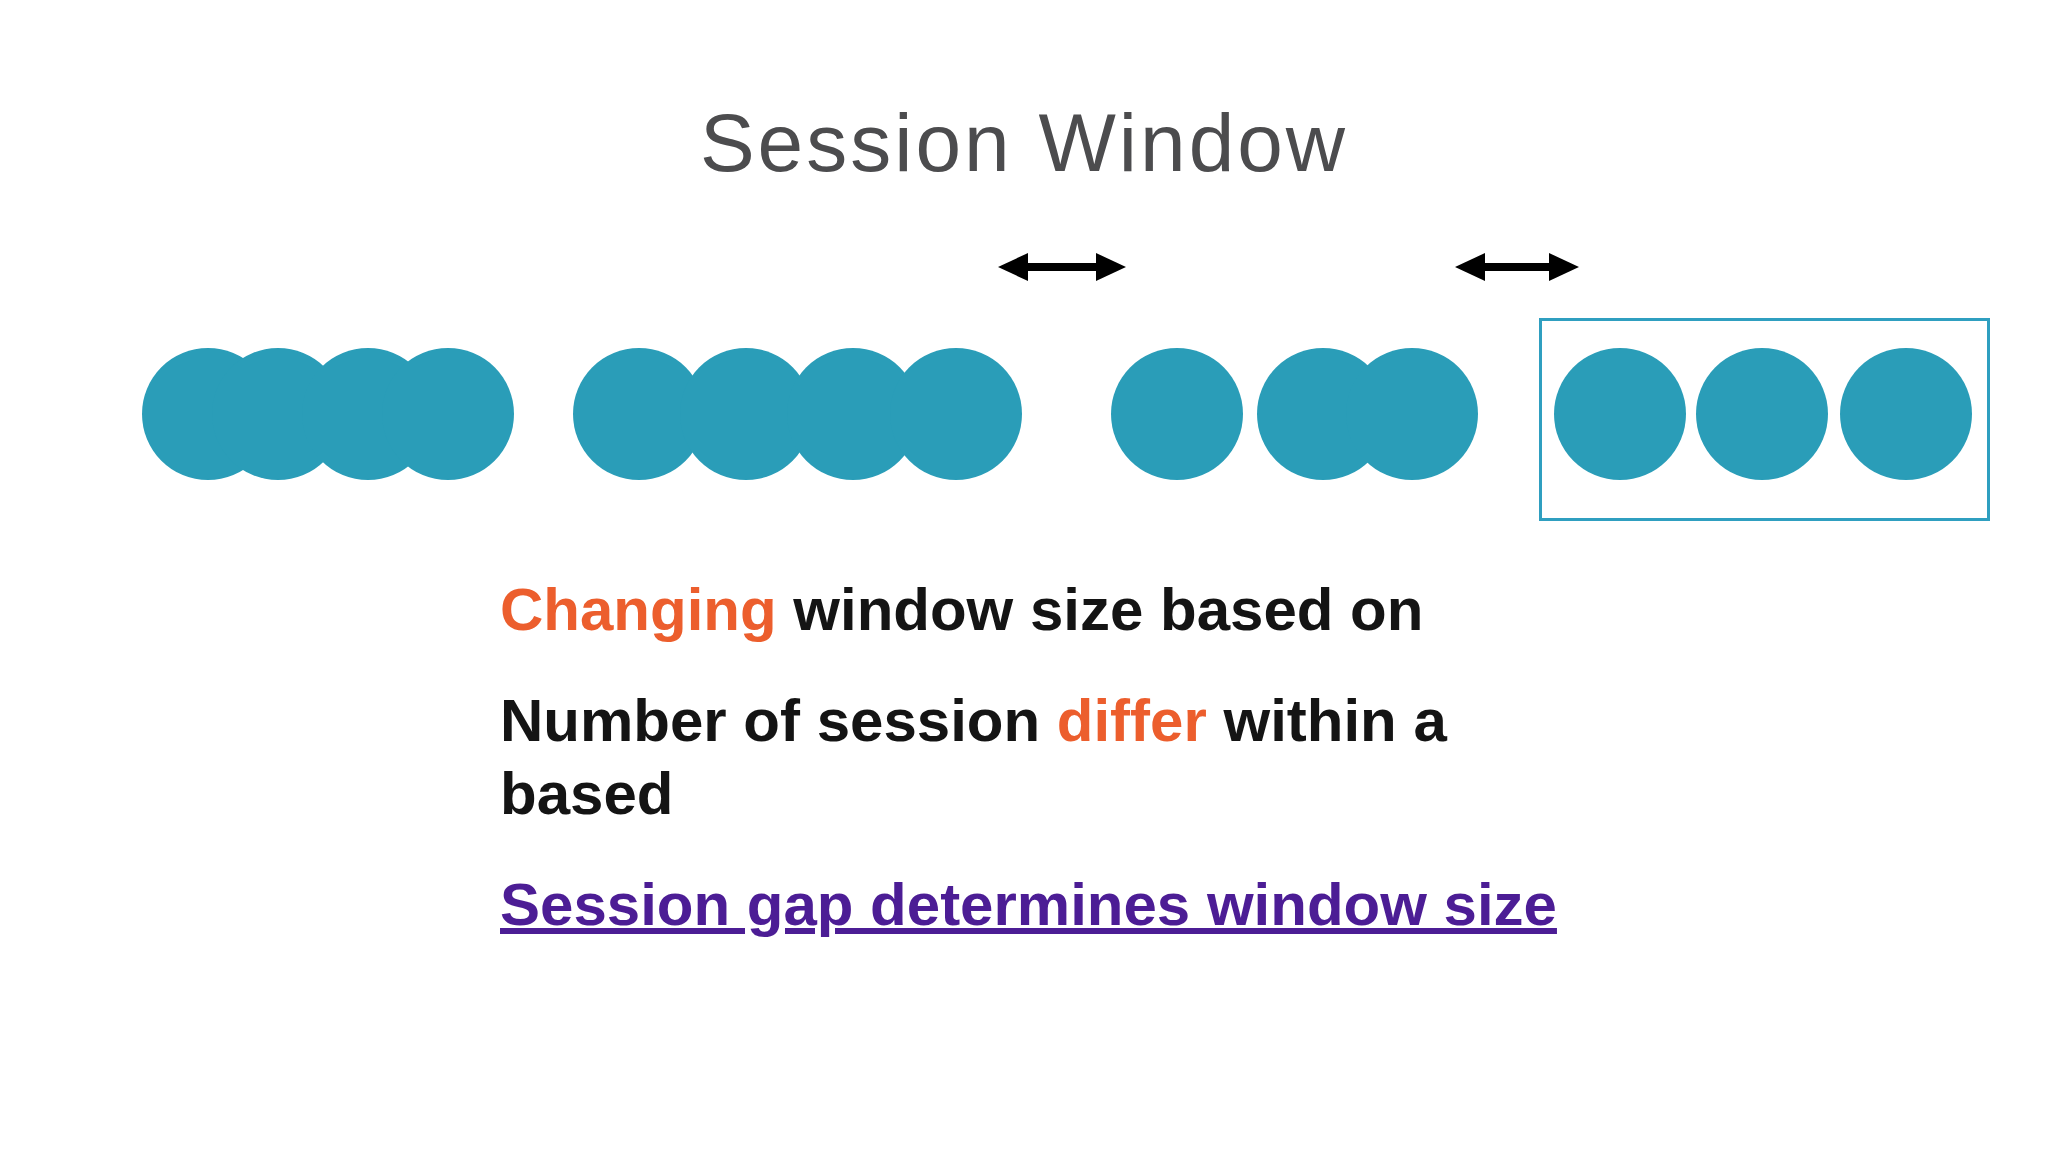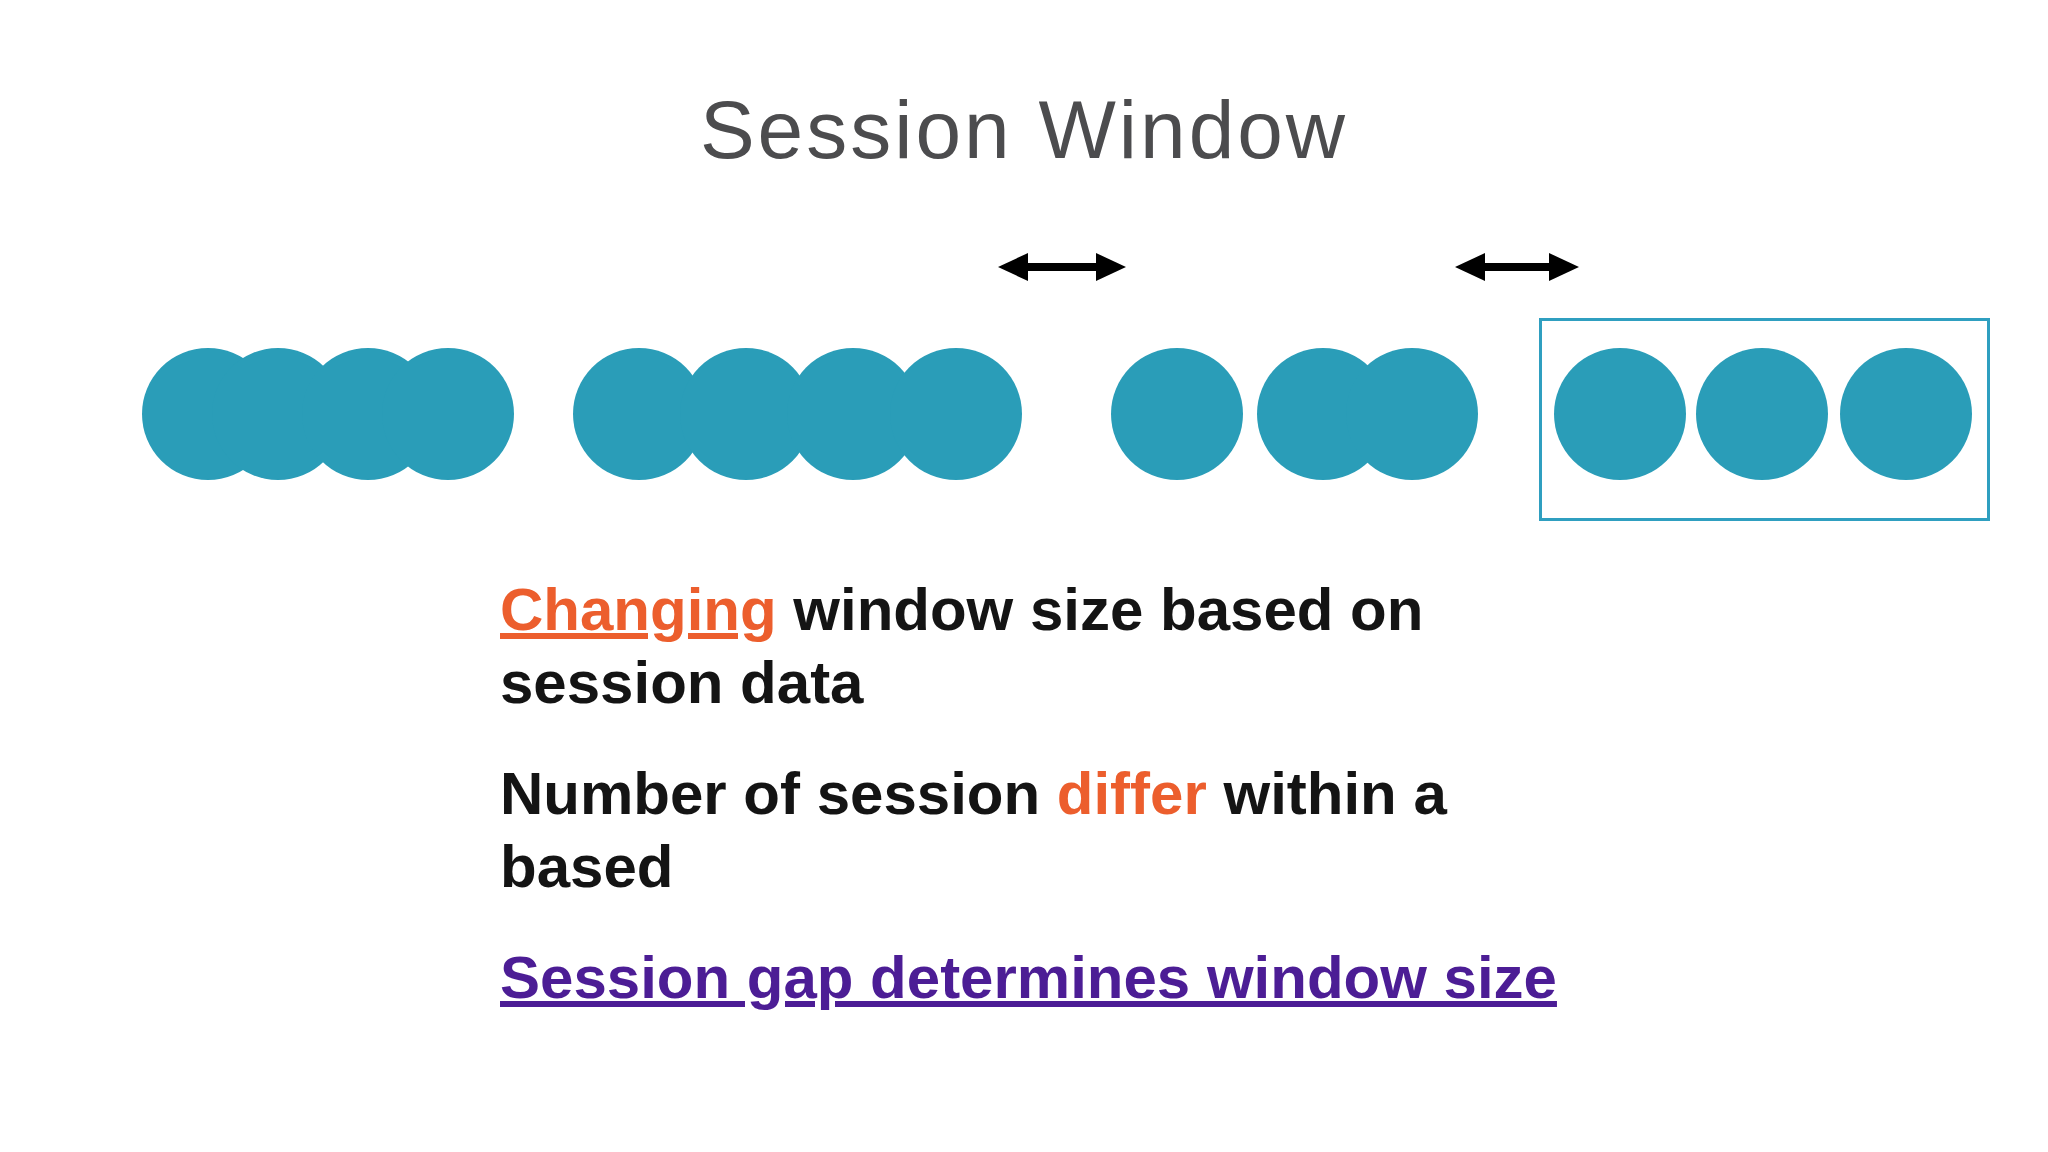--- a/index.html
+++ b/index.html
@@ -13,21 +13,21 @@
     height: 1152px;
     background: #ffffff;
     overflow: hidden;
     font-family: "Liberation Sans", sans-serif;
   }
   .title {
     position: absolute;
     left: 0;
     right: 0;
     top: 86px;
-    margin: 3px;
+    margin: 16px;
     text-align: center;
     font-size: 82px;
     line-height: 82px;
     font-weight: 300;
     letter-spacing: 3px;
     color: #4c4c4e;
   }
   .dot {
     position: absolute;
     border-radius: 50%;
@@ -99,22 +99,21 @@
       <div class="dot" style="left: 1111px; top: 348px; width: 132px; height: 132px; background: rgb(42, 157, 184);"></div>
       <div class="dot" style="left: 1257px; top: 348px; width: 132px; height: 132px; background: rgb(42, 157, 184);"></div>
       <div class="dot" style="left: 1346px; top: 348px; width: 132px; height: 132px; background: rgb(42, 157, 184);"></div>
       <div class="dot" style="left: 1554px; top: 348px; width: 132px; height: 132px; background: rgb(42, 157, 184);"></div>
       <div class="dot" style="left: 1696px; top: 348px; width: 132px; height: 132px; background: rgb(42, 157, 184);"></div>
       <div class="dot" style="left: 1840px; top: 348px; width: 132px; height: 132px; background: rgb(42, 157, 184);"></div>
       <div class="session-box" style="left: 1539px; top: 318px; width: 451px; height: 203px; border-color: rgb(47, 159, 192);"></div>
     </div>
   <div class="bullets" id="bullets-list">
       <div class="bullet" style="color: rgb(20, 20, 20);">
-        <div class="line"><span class="accent" style="color: rgb(236, 94, 45); text-decoration: underline;">Changing</span><span> window size based on</span></div>
-        <div class="line"><span>session data</span></div>
+        <div class="line"><span class="accent" style="color: rgb(236, 94, 45);">Changing</span><span> window size based on</span></div>
       </div>
       <div class="bullet" style="color: rgb(20, 20, 20);">
         <div class="line"><span>Number of session </span><span class="accent" style="color: rgb(236, 94, 45); text-align: center;">differ</span><span> within a</span></div>
         <div class="line"><span>based</span></div>
       </div>
       <div class="bullet" style="color: #4c1d95; text-decoration: underline;">
         <div class="line"><span>Session gap determines window size</span></div>
       </div>
     </div>
 </div>

